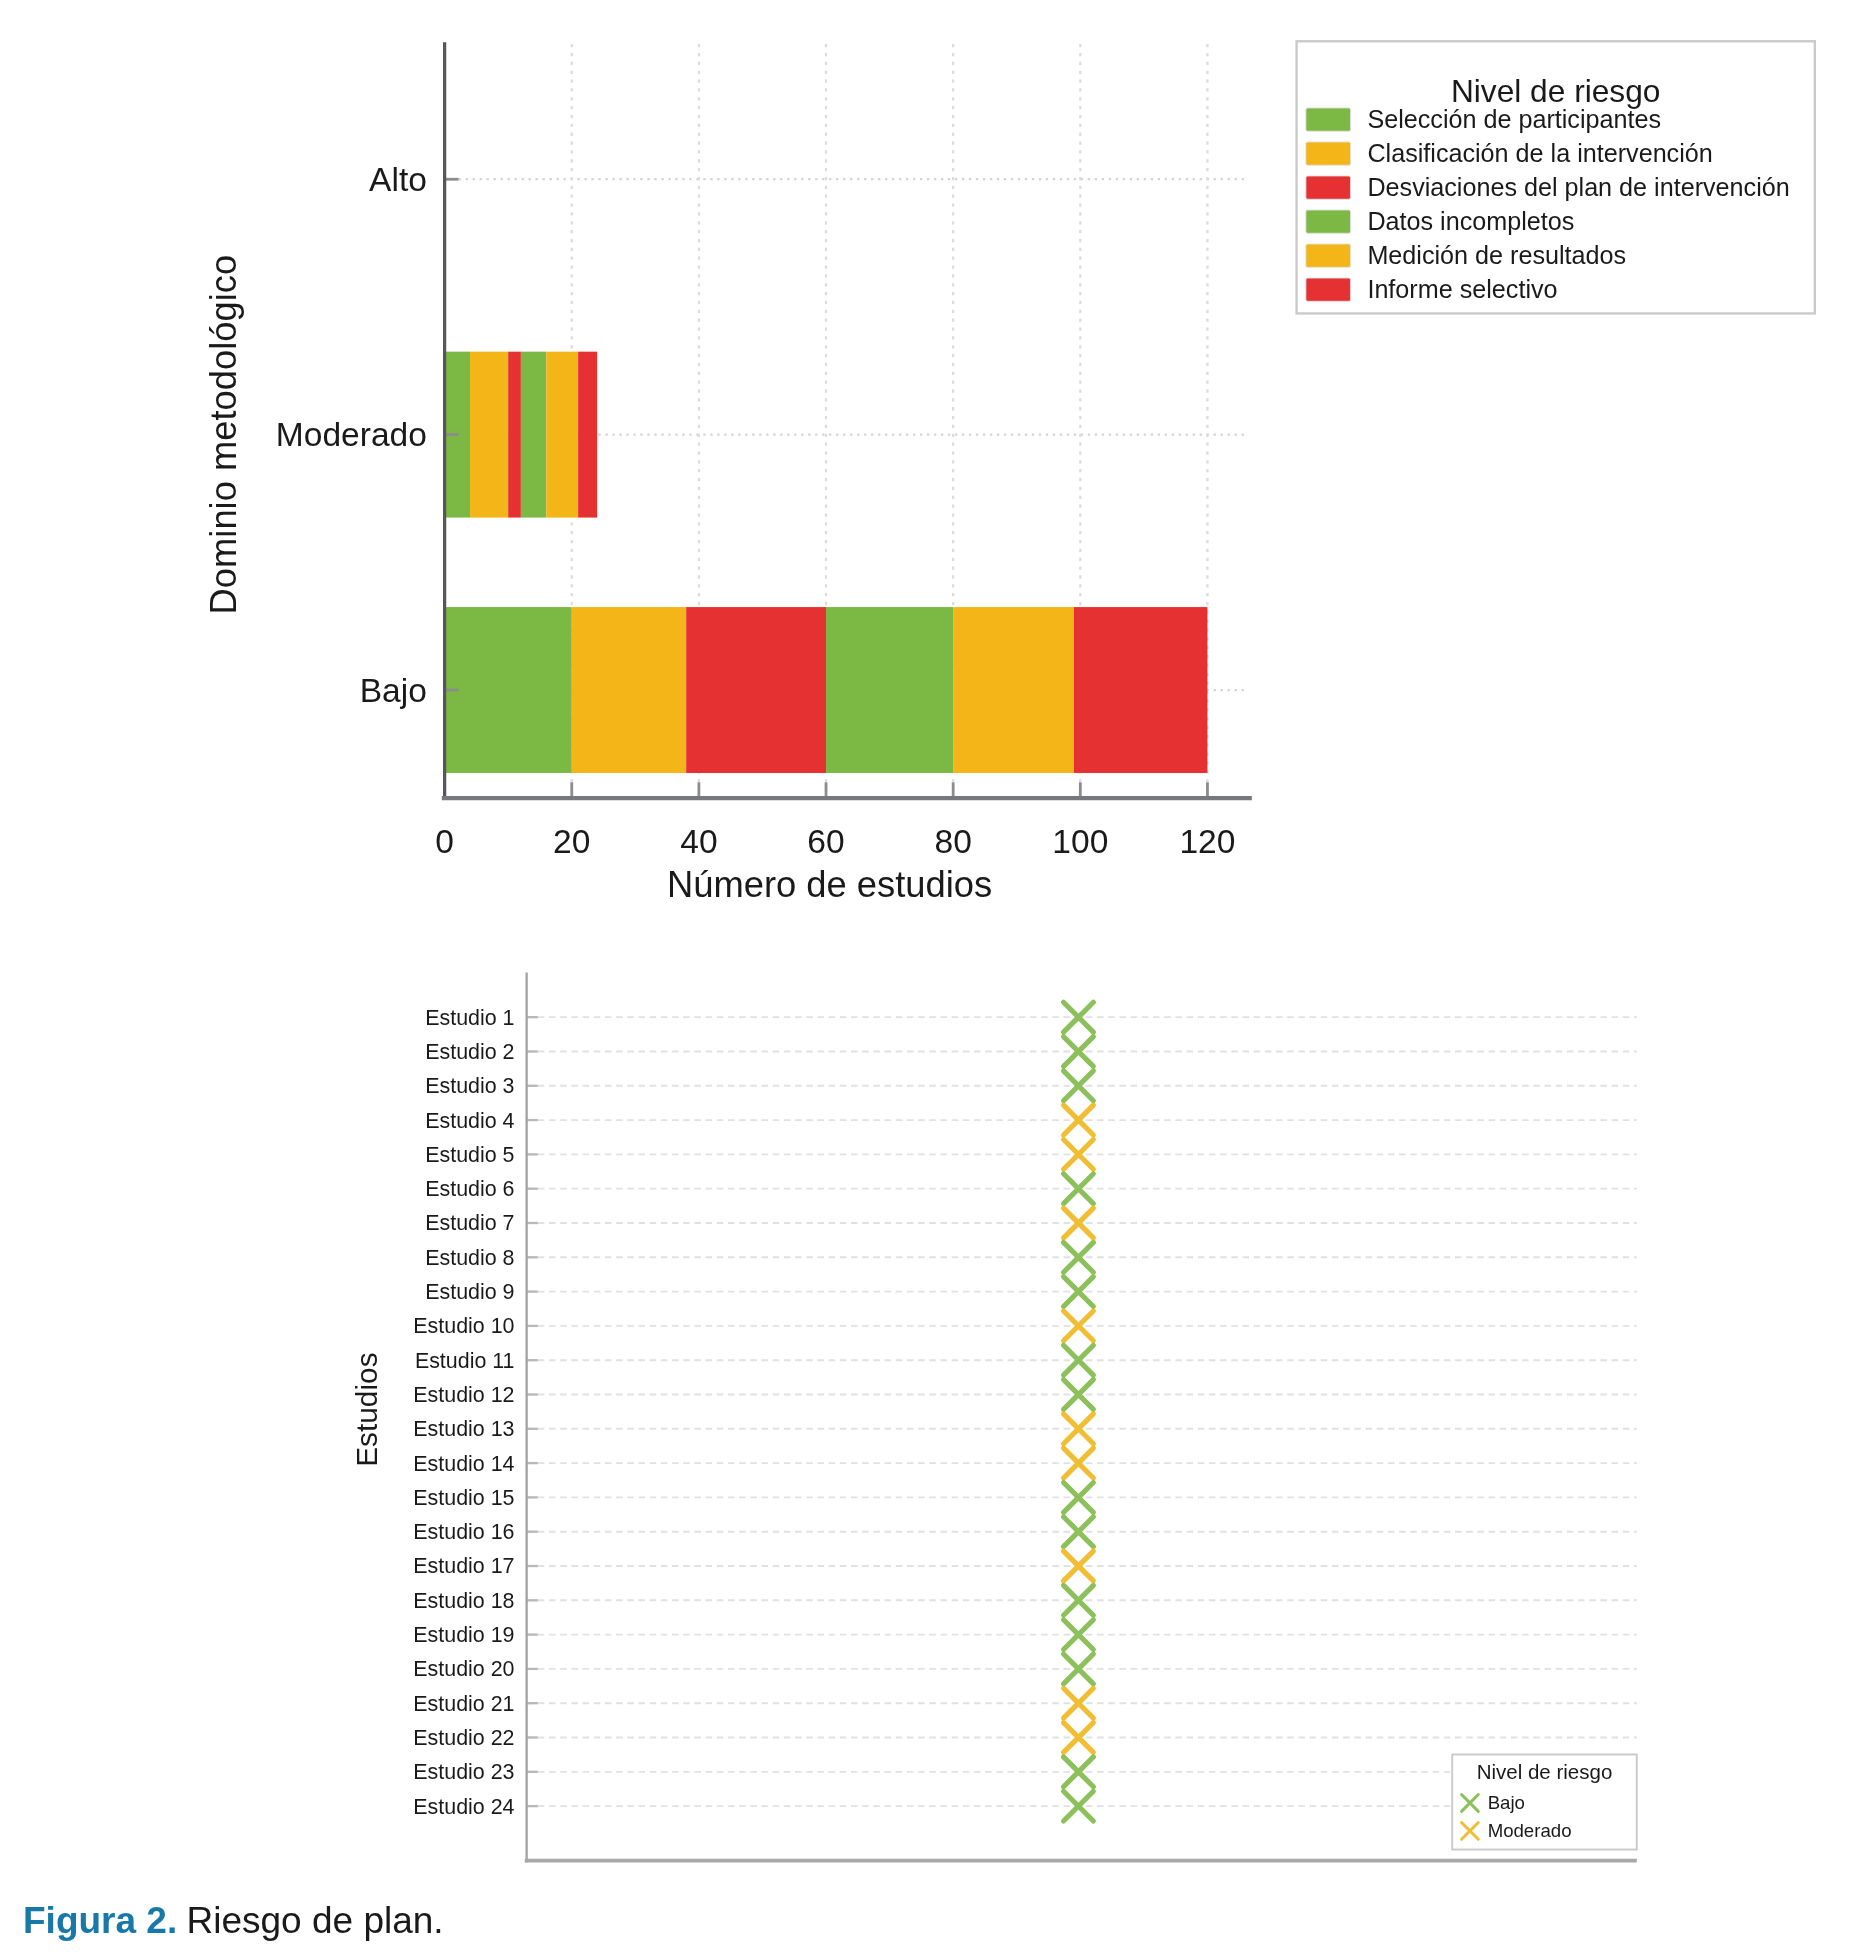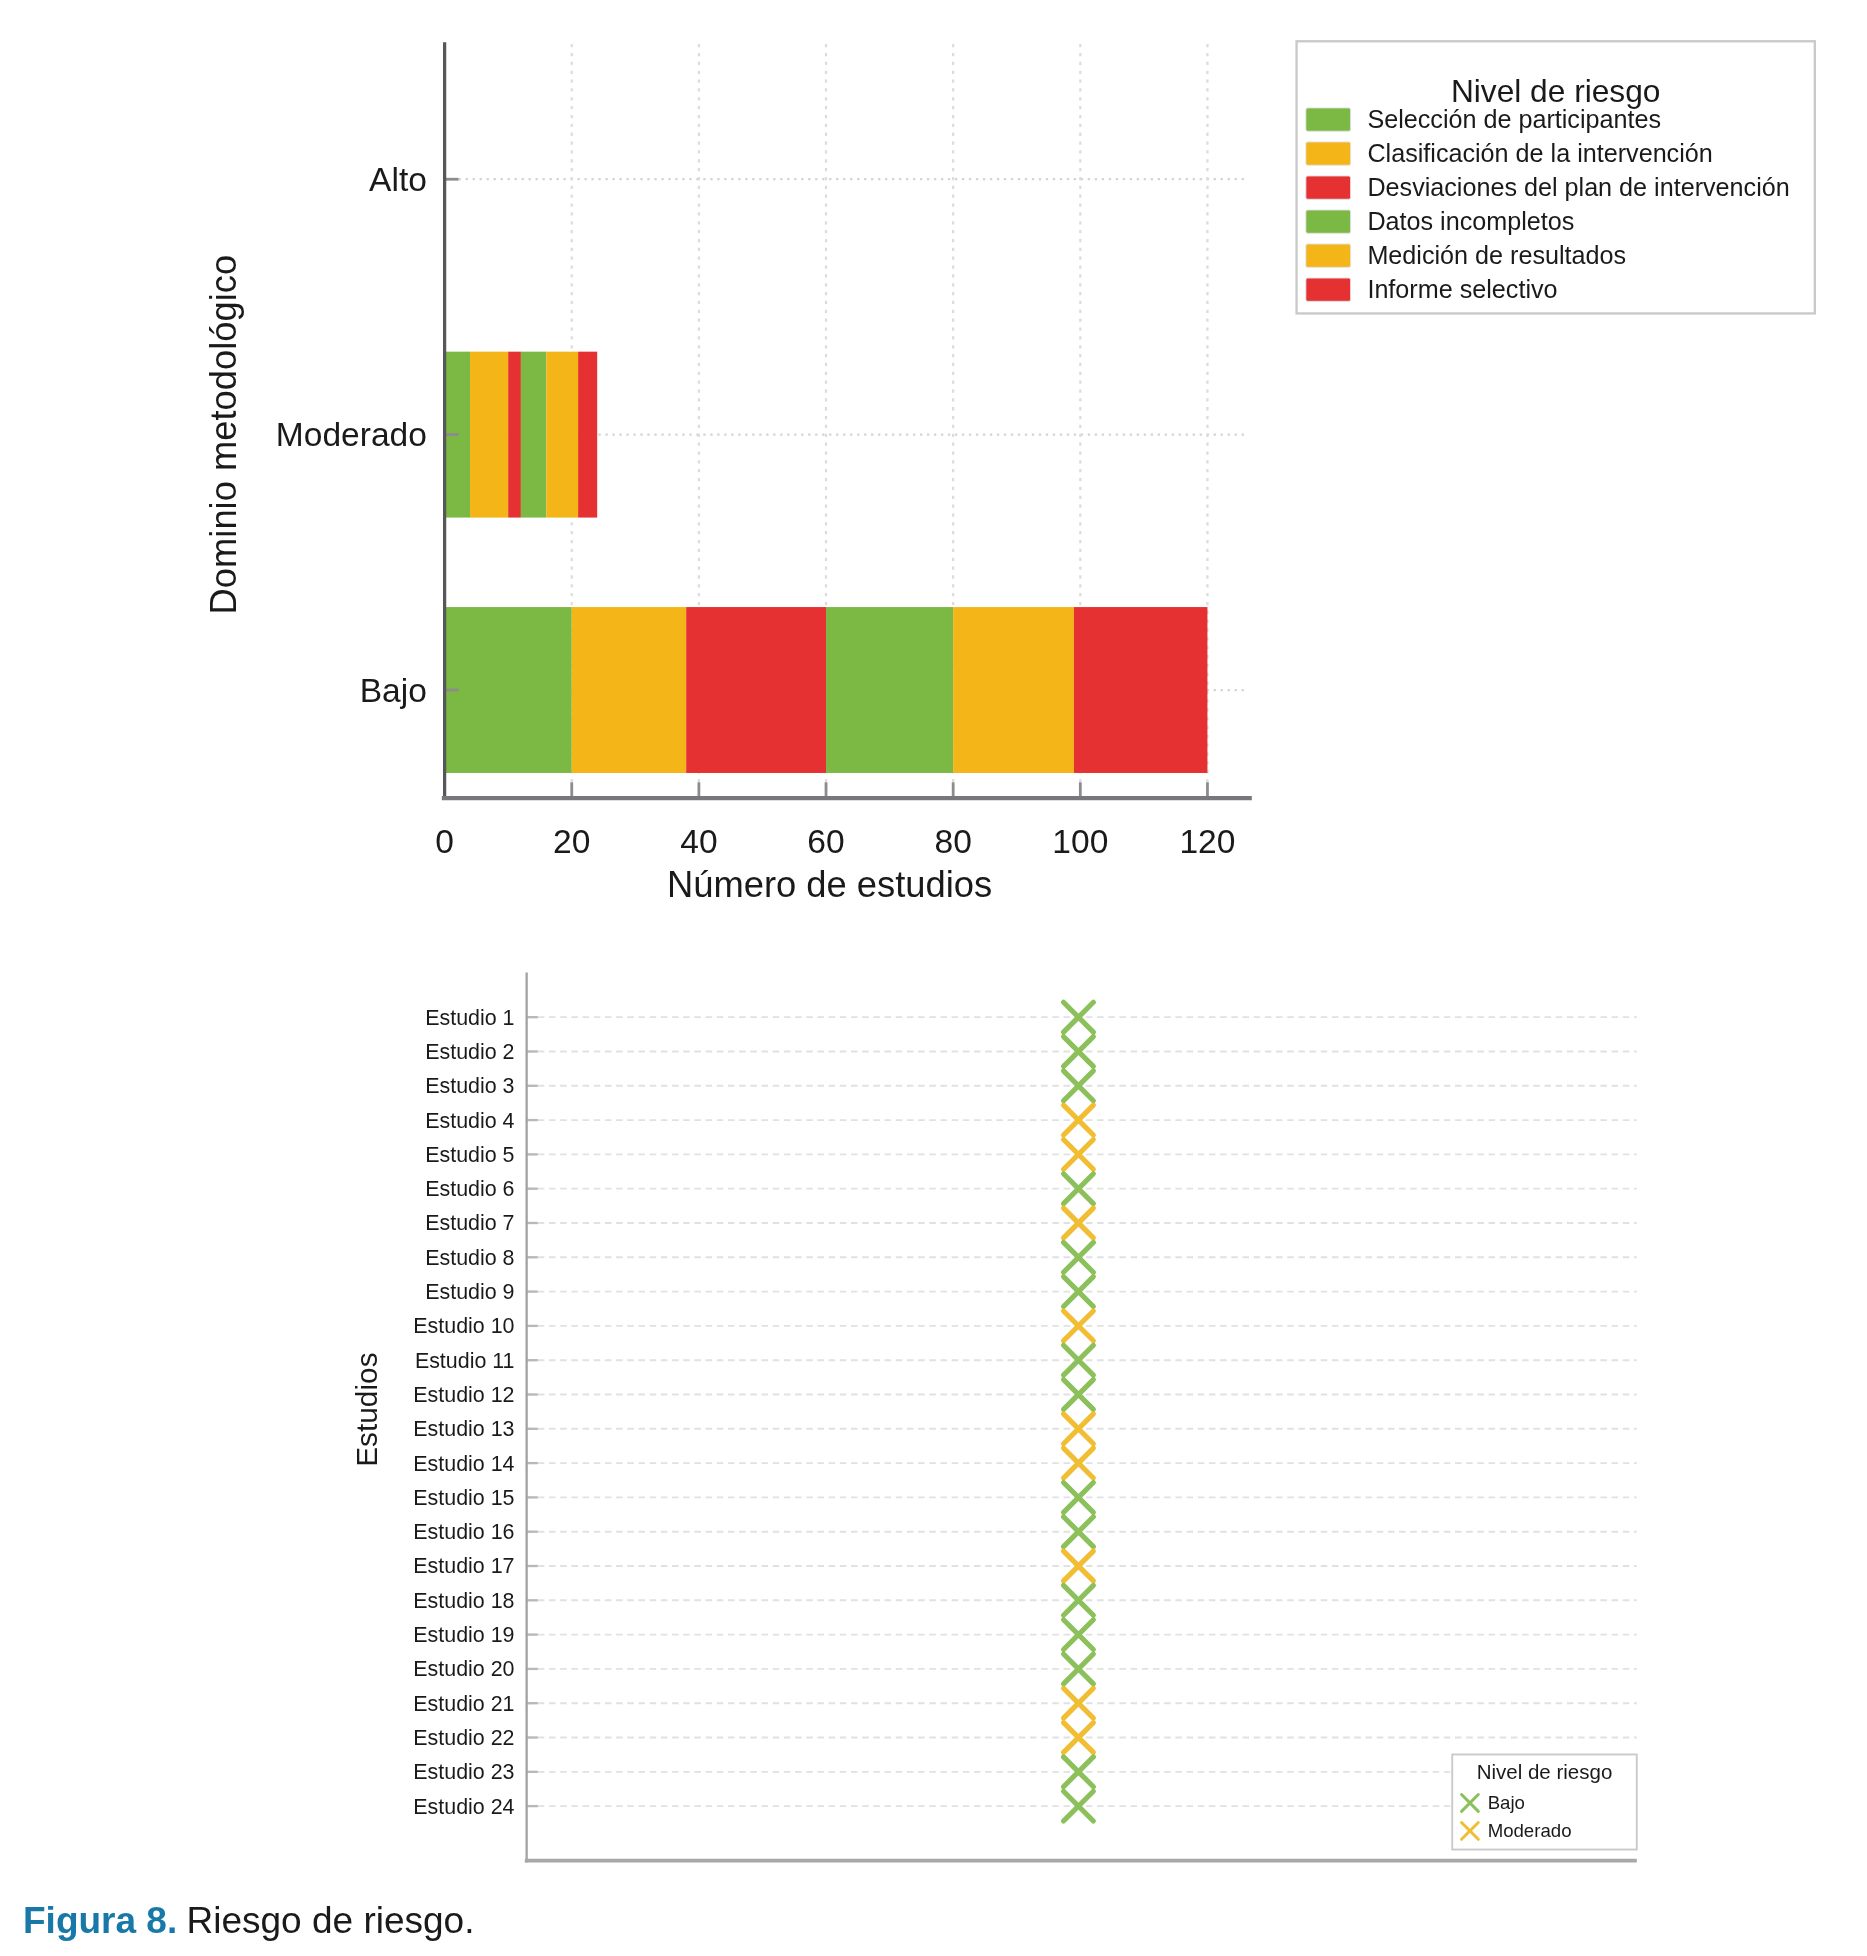--- a/index.html
+++ b/index.html
@@ -202,16 +202,16 @@
       <rect x="1558" y="1882" width="198" height="102" fill="#ffffff" stroke="#C9C9C9" stroke-width="2"></rect>
       <text x="1657" y="1901" dy="0.35em" font-size="22" fill="#1A1A1A" text-anchor="middle">Nivel de riesgo</text>
       <line x1="1568" y1="1925" x2="1586" y2="1943" stroke="#8BC05A" stroke-width="3.2" stroke-linecap="round"></line>
       <line x1="1568" y1="1943" x2="1586" y2="1925" stroke="#8BC05A" stroke-width="3.2" stroke-linecap="round"></line>
       <text x="1596" y="1934" dy="0.35em" font-size="20" fill="#1A1A1A" text-anchor="start">Bajo</text>
       <line x1="1568" y1="1955" x2="1586" y2="1973" stroke="#F1BE33" stroke-width="3.2" stroke-linecap="round"></line>
       <line x1="1568" y1="1973" x2="1586" y2="1955" stroke="#F1BE33" stroke-width="3.2" stroke-linecap="round"></line>
       <text x="1596" y="1964" dy="0.35em" font-size="20" fill="#1A1A1A" text-anchor="start">Moderado</text>
     </svg>
   <div class="caption">
-    <span class="cap-label" style="color: rgb(24, 121, 169);">Figura 8.</span><span class="cap-text">Riesgo de riesgo.</span>
+    <span class="cap-label" style="color: rgb(24, 121, 169);">Figura 2.</span><span class="cap-text">Riesgo de plan.</span>
   </div>
 </div>
 
 
 </body></html>

